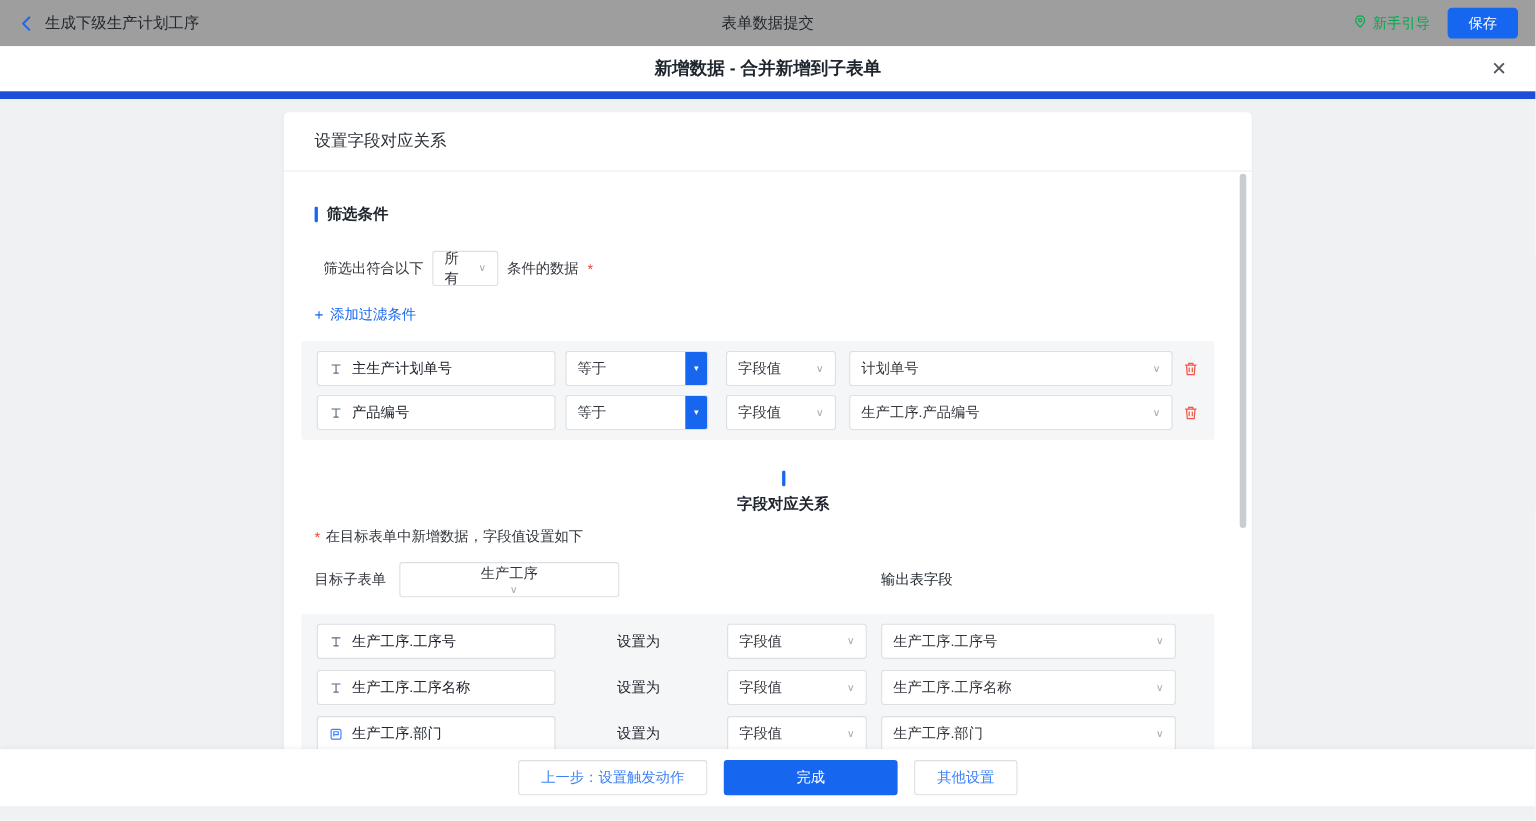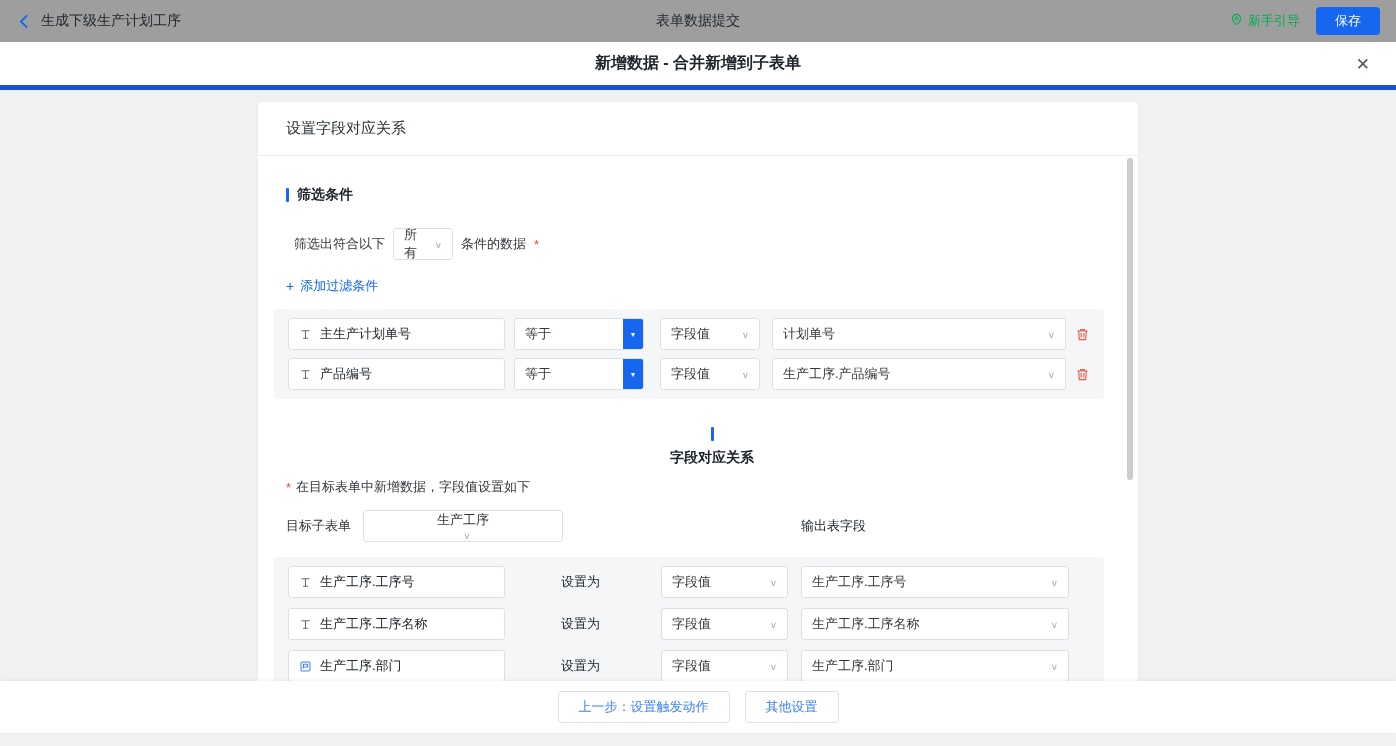--- a/index.html
+++ b/index.html
@@ -27,21 +27,21 @@
   .save-btn {
     background: #1666f0; color: #fff; font-size: 13px; border: none;
     border-radius: 4px; height: 28px; padding: 0 19px; cursor: pointer;
     font-family: inherit;
   }
 
   
   .dialog-header {
     height: 48px; background: #fff; position: relative;
     display: flex; align-items: center; justify-content: center;
-    border-bottom: 5px solid #1d4ed8;
+    border-bottom: 7px solid #1d4ed8;
   }
   .dialog-title { font-size: 16px; font-weight: 600; color: #20262e; }
   .close-btn {
     position: absolute; right: 26px; top: 50%; transform: translateY(-50%);
     font-size: 17px; color: #51565c; cursor: pointer; line-height: 1;
   }
 
   
   .content { height: 591px; overflow: hidden; position: relative; }
   .card {
@@ -364,15 +364,16 @@
         </div>
       </div>
     </div>
 
     <div class="scroll-thumb"></div>
   </div>
 </div>
 
 <div class="footer">
   <button class="btn btn-outline">上一步：设置触发动作</button>
+  <button class="btn btn-primary">完成</button>
   <button class="btn btn-outline">其他设置</button>
 </div>
 <div class="bottom-strip"></div>
 
 </body></html>

